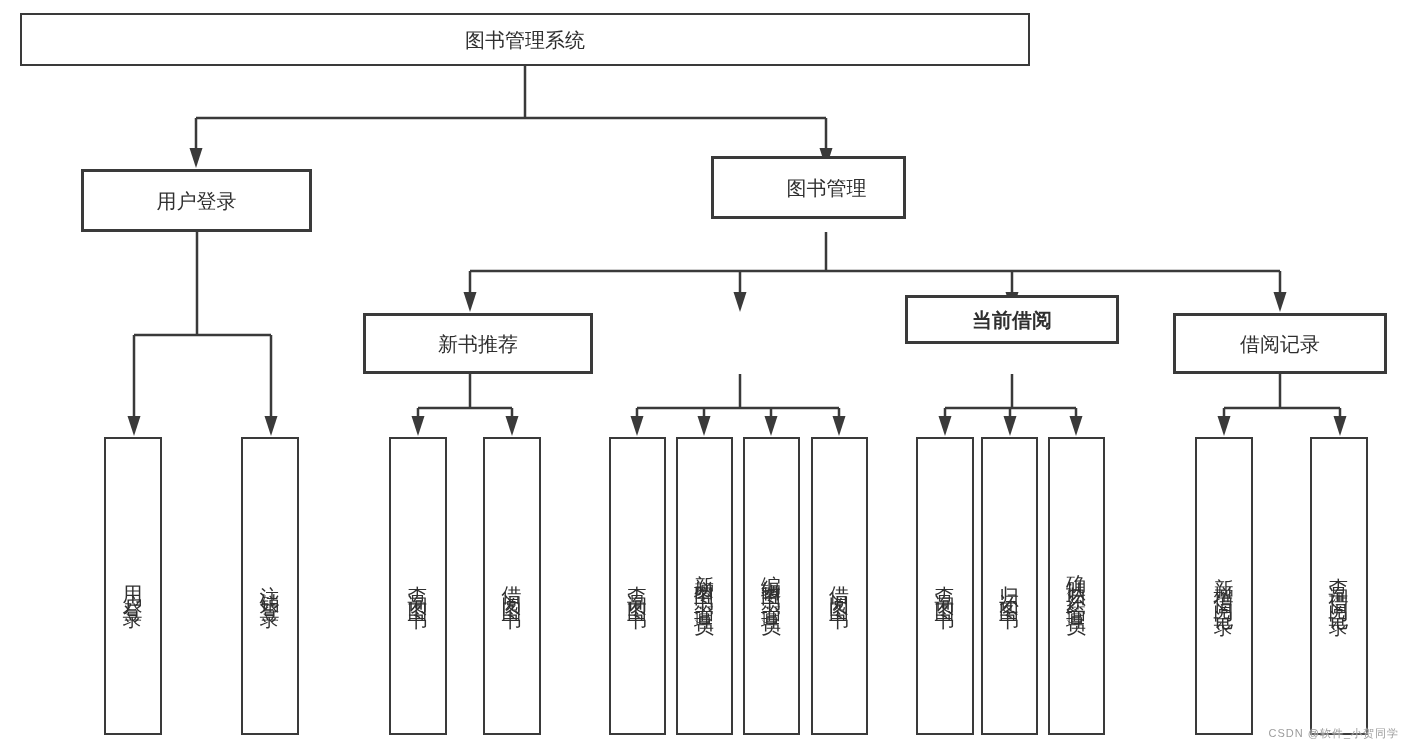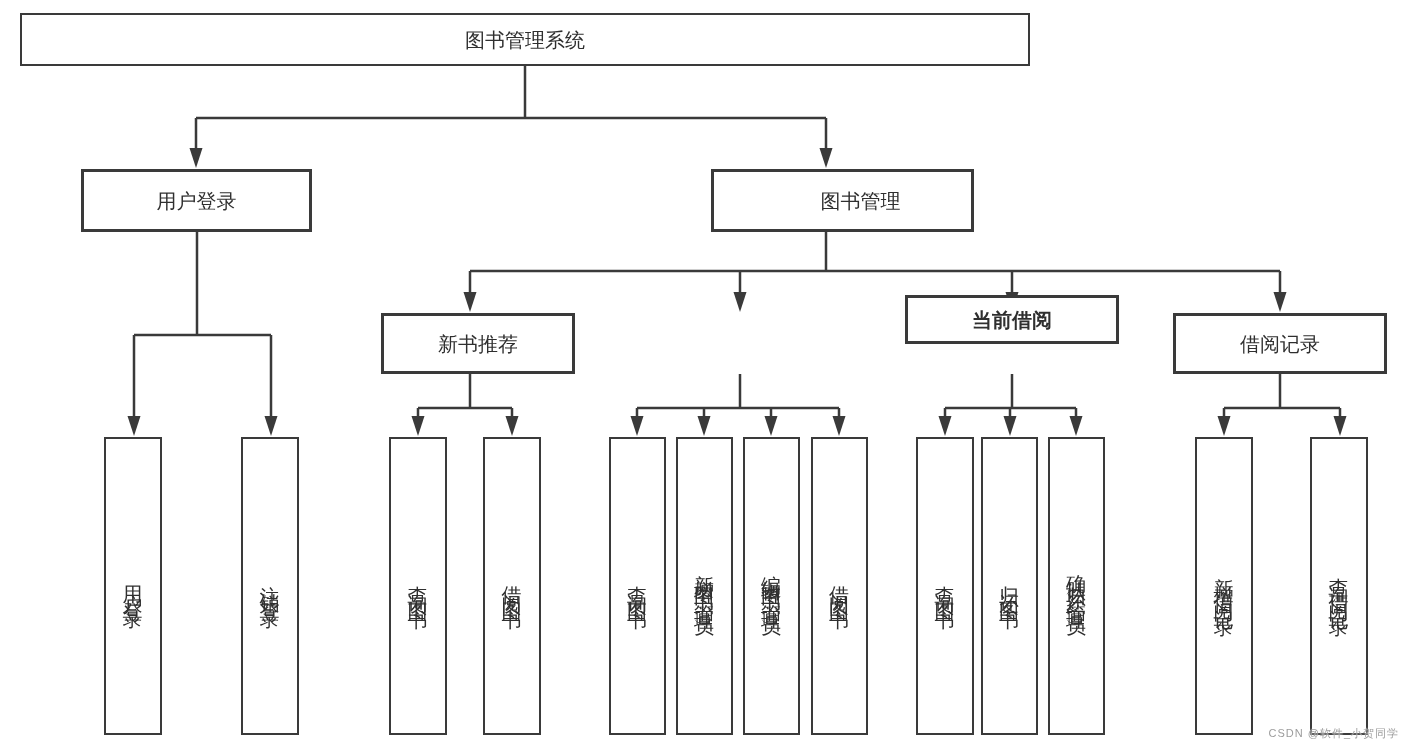--- a/index.html
+++ b/index.html
@@ -69,23 +69,23 @@
       <polygon points="1010,436 1003.5,416 1016.5,416"></polygon>
       <polygon points="1076,436 1069.5,416 1082.5,416"></polygon>
       <polygon points="1224,436 1217.5,416 1230.5,416"></polygon>
       <polygon points="1340,436 1333.5,416 1346.5,416"></polygon>
     </g>
   </svg>
 
   <div class="box root" style="left:20px;top:13px;width:1010px;height:53px;text-align:center;">图书管理系统</div>
 
   <div class="box" style="left:81px;top:169px;width:231px;height:63px;">用户登录</div>
-  <div class="box" style="left:711px;top:169px;width:263px;height:63px;padding-left:36px;">图书管理</div>
+  <div class="box" style="left:711px;top:156px;width:195px;height:63px;padding-left:36px;">图书管理</div>
 
-  <div class="box" style="left:363px;top:313px;width:194px;height:61px;margin-left:18px;">新书推荐</div>
+  <div class="box" style="left:363px;top:313px;width:230px;height:61px;">新书推荐</div>
   <div class="box" style="left:905px;top:295px;width:214px;height:49px;font-weight:bold;">当前借阅</div>
   <div class="box" style="left:1173px;top:313px;width:214px;height:61px;">借阅记录</div>
 
   <div class="box leaf" style="left:104px;top:437px;width:58px;height:298px;">用户登录</div>
   <div class="box leaf" style="left:241px;top:437px;width:58px;height:298px;">注销登录</div>
 
   <div class="box leaf" style="left:389px;top:437px;width:58px;height:298px;">查询图书</div>
   <div class="box leaf" style="left:483px;top:437px;width:58px;height:298px;">借阅图书</div>
 
   <div class="box leaf" style="left:609px;top:437px;width:57px;height:298px;">查询图书</div>

